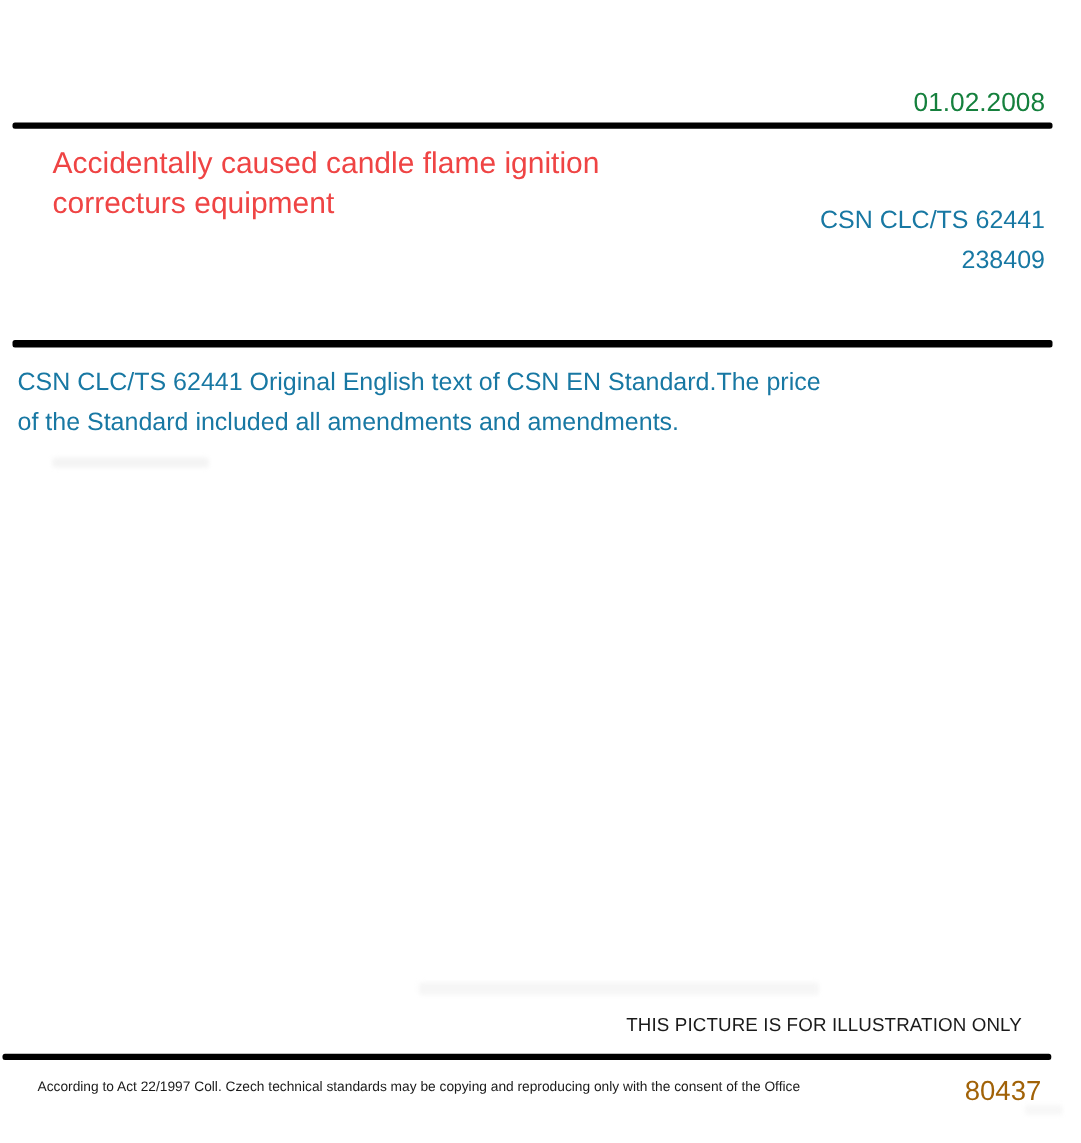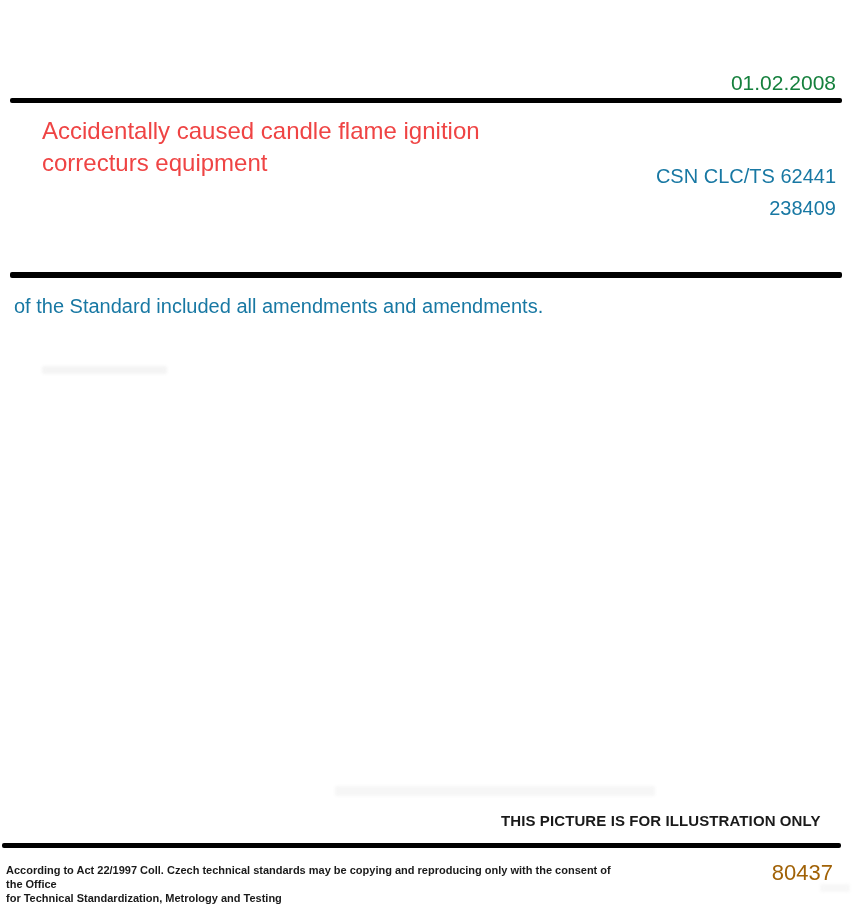--- a/index.html
+++ b/index.html
@@ -81,33 +81,33 @@
   }
   #artifact-1 { left: 42px;  top: 366px; width: 125px; height: 8px;  }
   #artifact-2 { left: 335px; top: 786px; width: 320px; height: 10px; background: #f6f6f6; }
   #artifact-3 { left: 820px; top: 884px; width: 30px;  height: 8px;  background: #f7f7f7; }
 
   #illustration-note {
     position: absolute;
     left: 501px;
     top: 812px;
     font-size: 15px;
-    font-weight: bold;
+    font-weight: normal;
     letter-spacing: 0.1px;
     color: #1a1a1a;
     white-space: nowrap;
   }
 
   #footer-copyright {
     position: absolute;
-    left: 6px;
+    left: 30px;
     top: 863px;
     width: 620px;
     font-size: 11px;
-    font-weight: bold;
+    font-weight: normal;
     line-height: 14px;
     color: #1a1a1a;
   }
   #footer-number {
     position: absolute;
     right: 32px;
     top: 860px;
     font-size: 22px;
     color: #a16207;
   }
@@ -126,29 +126,29 @@
   </div>
 
   <div id="ref-block">
     <div>CSN CLC/TS 62441</div>
     <div>238409</div>
   </div>
 
   <div id="rule-divider" class="rule"></div>
 
   <div id="annotation-block">
+    <div>CSN CLC/TS 62441 Original English text of CSN EN Standard.The price</div>
     <div>of the Standard included all amendments and amendments.</div>
   </div>
 
   <div id="artifact-1" class="scan-artifact"></div>
   <div id="artifact-2" class="scan-artifact"></div>
   <div id="artifact-3" class="scan-artifact"></div>
 
   <div id="illustration-note">THIS PICTURE IS FOR ILLUSTRATION ONLY</div>
 
   <div id="rule-footer" class="rule"></div>
   <div id="footer-copyright">
     <div>According to Act 22/1997 Coll. Czech technical standards may be copying and reproducing only with the consent of the Office</div>
-    <div>for Technical Standardization, Metrology and Testing</div>
   </div>
   <div id="footer-number">80437</div>
 
 </div>
 
 </body></html>

